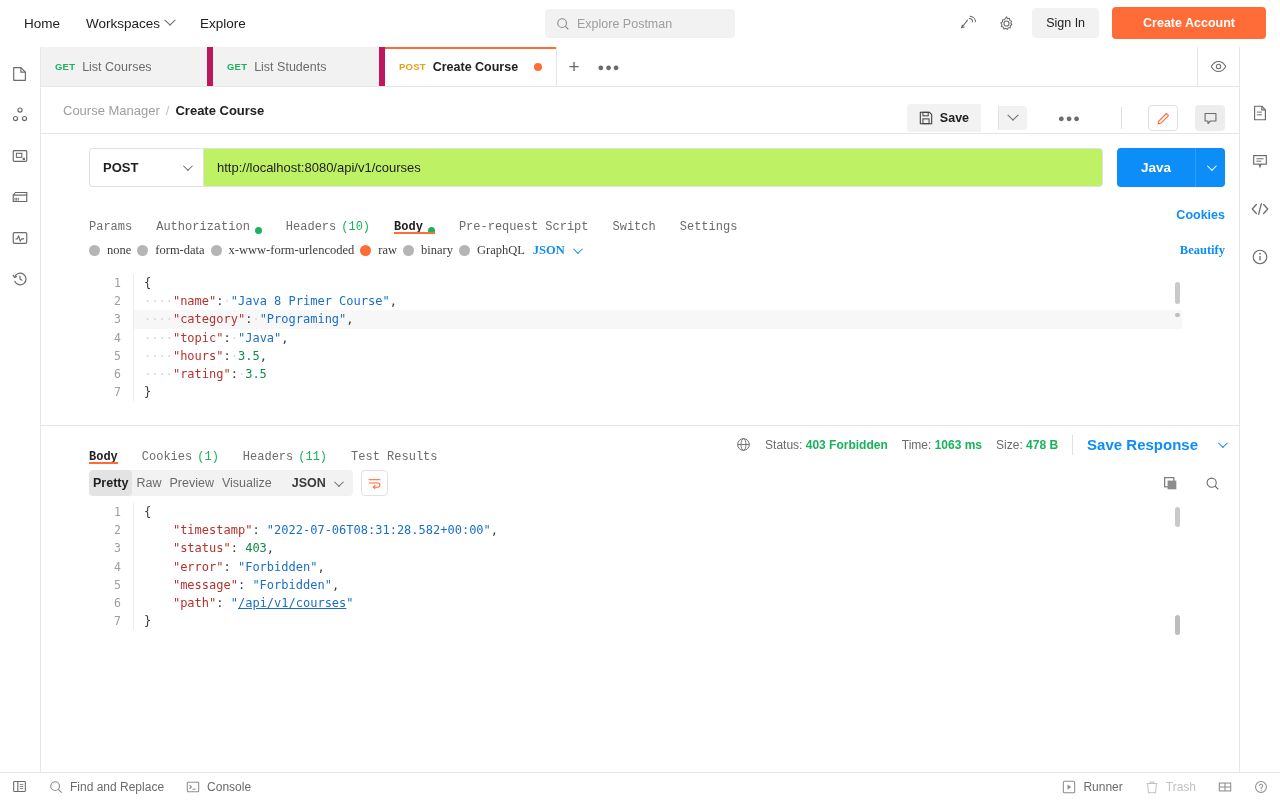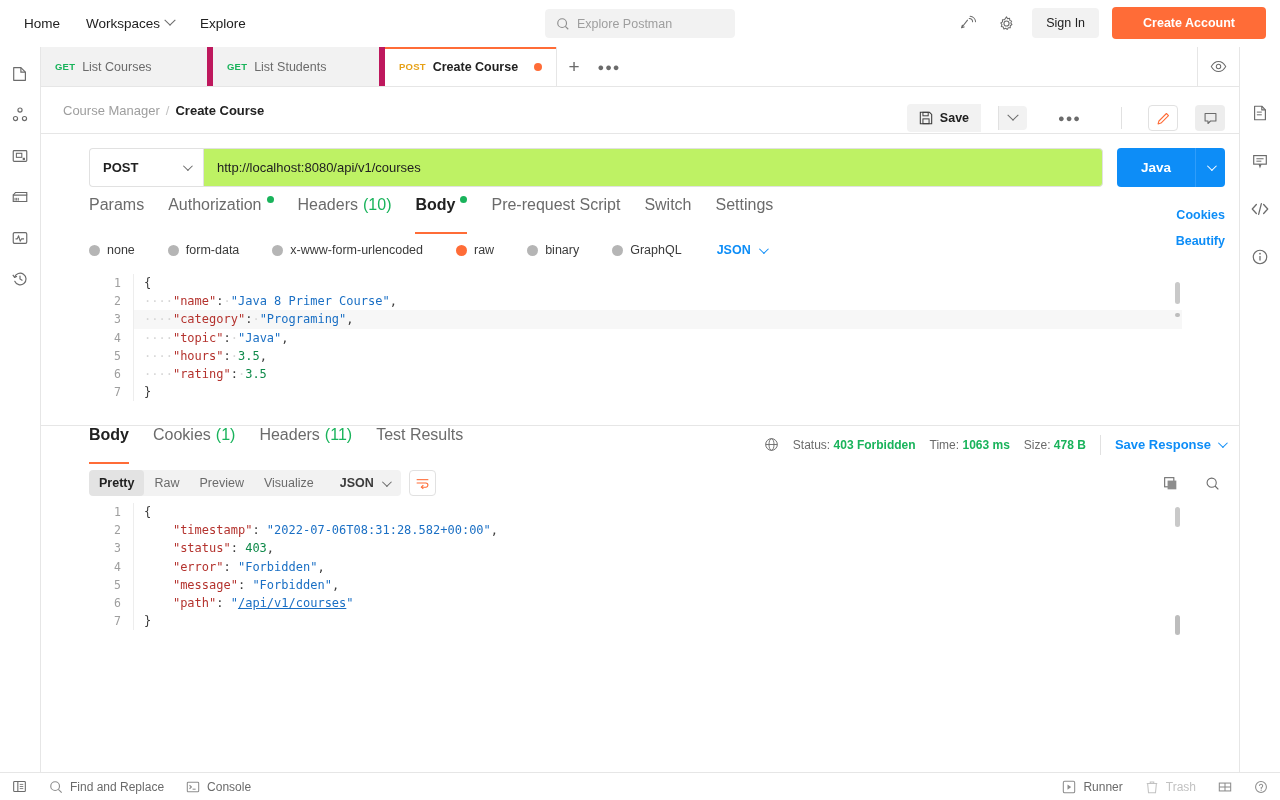--- a/index.html
+++ b/index.html
@@ -199,37 +199,38 @@
     border-bottom: 1.6px solid #fff; transform: rotate(45deg) translateY(-2px);
     display: block;
   }
 
   
   .reqtabs {
     display: flex; align-items: center; padding: 0 14px 0 48px;
     height: 38px; margin-top: 9px;
   }
   .rtab {
-    font-size: 16px; color: #6b6b6b; margin-right: 24px; cursor: pointer;
-    display: flex; align-items: flex-start; gap: 5px; height: 100%;
+    font-size: 12px; color: #6b6b6b; margin-right: 24px; cursor: pointer;
+    display: flex; align-items: flex-end; gap: 5px; height: 100%;
     position: relative;
+    font-family: Liberation Mono, monospace;
   }
   .rtab.active { color: #212121; font-weight: bold; }
   .rtab.active::after {
     content: ""; position: absolute; left: 0; right: 0; bottom: 0; height: 2px;
     background: #ff6c37;
   }
   .gdot { width: 7px; height: 7px; border-radius: 50%; background: #19b35b; }
   .cnt { color: #19b35b; }
   .linkblue { color: #0d8df7; font-size: 12.5px; font-weight: bold; cursor: pointer; margin-left: auto; }
 
   
   .btyperow {
-    display: flex; padding: 0 14px 0 48px;
-    height: 32px; gap: 33px;
+    display: flex; align-items: center; padding: 0 14px 0 48px;
+    height: 32px; gap: 6px; font-family: Liberation Serif, serif;
   }
   .radio { display: flex; align-items: center; gap: 7px; font-size: 12.5px;
     color: #3b3b3b; cursor: pointer; }
   .radio .bullet { width: 11px; height: 11px; border-radius: 50%; background: #b5b5b5; }
   .radio.sel .bullet { background: #ff6c37; }
   .jsonsel { display: flex; align-items: center; gap: 8px; color: #0d8df7;
     font-size: 12.5px; font-weight: bold; cursor: pointer; margin-left: 2px; }
   .jsonsel .chev4 { width: 7px; height: 7px; border-right: 1.4px solid #0d8df7;
     border-bottom: 1.4px solid #0d8df7; transform: rotate(45deg) translateY(-2px); }
 
@@ -263,30 +264,30 @@
   
   .respbar {
     display: flex; align-items: center; padding: 0 14px 0 48px;
     height: 38px; border-top: 1px solid #e6e6e6; margin-top: 8px;
   }
   .respmeta { margin-left: auto; display: flex; align-items: center; gap: 14px;
     font-size: 12px; color: #6b6b6b; }
   .respmeta .val { color: #19b35b; font-weight: bold; }
   .respmeta .lbl { color: #6b6b6b; }
   .respmeta .sep { width: 1px; height: 20px; background: #e1e1e1; }
-  .saveresp { color: #0d8df7; font-weight: bold; font-size: 13px;
-    display: flex; align-items: center; gap: 7px; cursor: pointer; }
+  .saveresp { color: #0d8df7; font-weight: bold; font-size: 15px;
+    display: flex; align-items: center; gap: 20px; cursor: pointer; }
   .saveresp .chev5 { width: 7px; height: 7px; border-right: 1.4px solid #0d8df7;
     border-bottom: 1.4px solid #0d8df7; transform: rotate(45deg) translateY(-2px); }
 
   .viewbar { display: flex; align-items: center; padding: 0 14px 0 48px;
     height: 40px; gap: 8px; }
   .segwrap { display: flex; background: #f2f2f2; border-radius: 4px;
     overflow: hidden; height: 26px; align-items: stretch; }
-  .seg { padding: 0 10px; display: flex; align-items: center; font-size: 12.5px;
+  .seg { padding: 0 4px; display: flex; align-items: center; font-size: 12.5px;
     color: #6b6b6b; cursor: pointer; }
   .seg.active { background: #e3e3e3; color: #212121; font-weight: bold;
     border-radius: 4px; }
   .segjson { display: flex; align-items: center; gap: 8px; padding: 0 12px 0 16px;
     font-size: 12.5px; font-weight: bold; color: #3b3b3b; cursor: pointer; }
   .segjson .chev6 { width: 7px; height: 7px; border-right: 1.4px solid #6b6b6b;
     border-bottom: 1.4px solid #6b6b6b; transform: rotate(45deg) translateY(-2px); }
   .wrapbtn { width: 27px; height: 26px; border: 1px solid #e1e1e1;
     border-radius: 4px; display: flex; align-items: center;
     justify-content: center; cursor: pointer; color: #ff6c37; }

